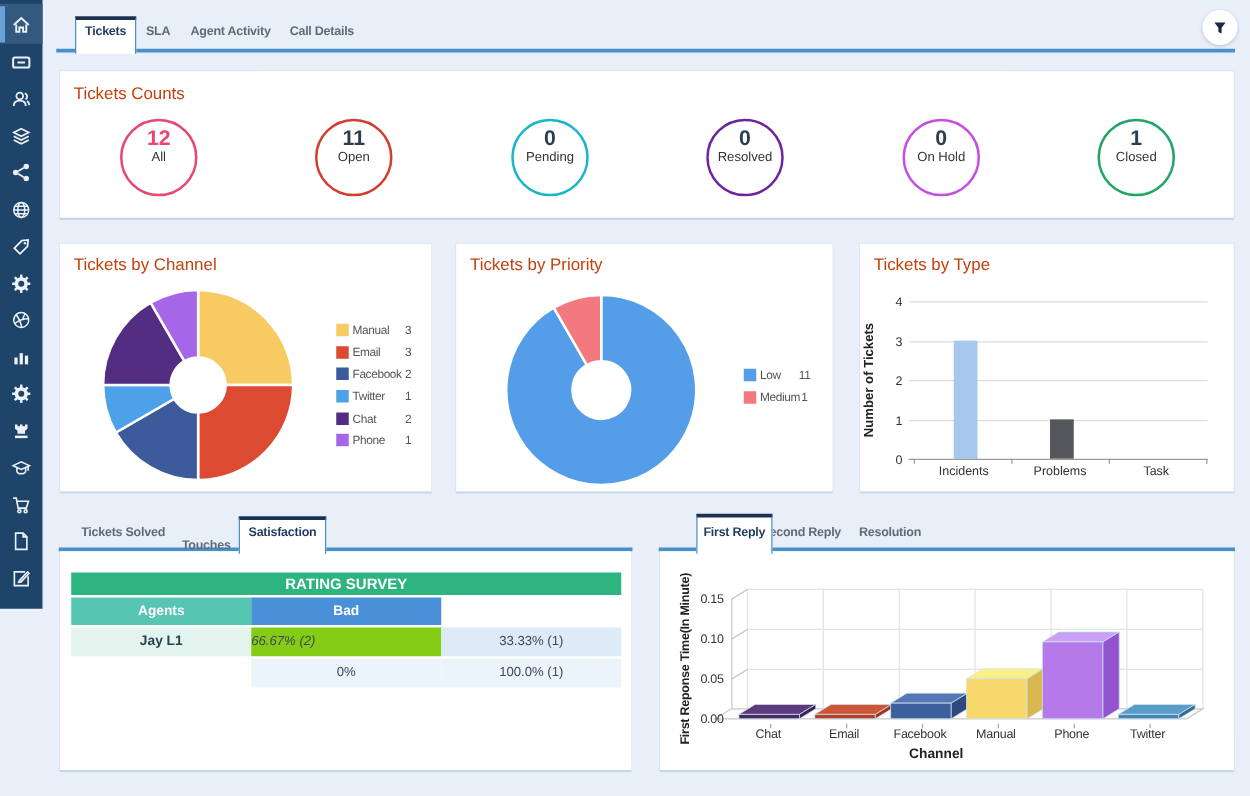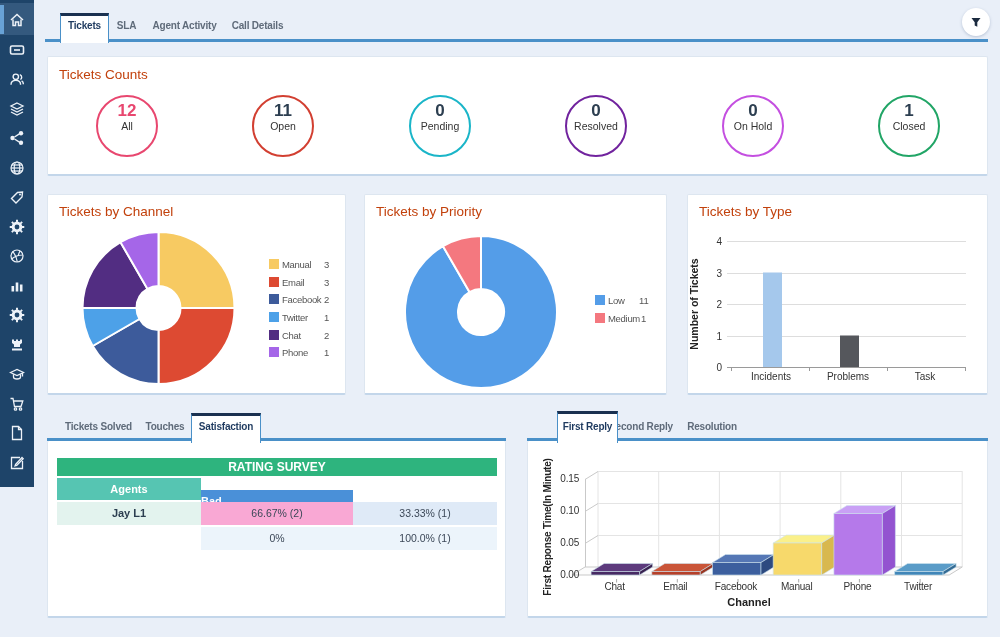--- a/index.html
+++ b/index.html
@@ -270,28 +270,28 @@
       <text x="83" y="185">Incidents</text>
       <text x="160" y="185">Problems</text>
       <text x="237" y="185">Task</text>
     </g>
     <text x="10" y="109" font-size="10.5" font-weight="bold" fill="#222" text-anchor="middle" transform="rotate(-90 10 109)">Number of Tickets</text>
   </svg>
 </div>
 
 <div class="tabline" style="left:47px; top:438px; width:459px; height:2.5px;"></div>
 <div class="tab-inactive" style="left:56px;  top:415px; width:85px; height:26px; font-size:10px; line-height:23px;">Tickets Solved</div>
-<div class="tab-inactive" style="left:141px; top:415px; width:48px; height:26px; font-size:10px; line-height:23px;">Touches</div>
+<div class="tab-inactive" style="left:141px; top:425px; width:48px; height:26px; font-size:10px; line-height:23px;">Touches</div>
 <div class="tab-active" style="left:191px; top:413px; width:70px; height:30px; font-size:10px; line-height:21px;">Satisfaction</div>
 <div class="card" id="bl" style="left:47px; top:440.5px; width:459px; height:177px; border-top:none;">
   <div style="position:absolute; left:9px; top:17.5px; width:440px; height:18px; background:#2eb47e; color:#fff; font-weight:bold; font-size:12px; text-align:center; line-height:18px;">RATING SURVEY</div>
   <div style="position:absolute; left:9px; top:37px; width:144px; height:22px; background:#56c5b2; color:#fff; font-weight:bold; font-size:11px; text-align:center; line-height:22px;">Agents</div>
-  <div style="position:absolute; left:153px; top:37px; width:152px; height:22px; background:#4a90d8; color:#fff; font-weight:bold; font-size:11px; text-align:left; line-height:22px;margin-top:12px;">Bad</div>
+  <div style="position:absolute; left:153px; top:37px; width:152px; height:22px; background:#4a90d8; color:#fff; font-weight:bold; font-size:11px; text-align:center; line-height:22px;">Bad</div>
   <div style="position:absolute; left:9px; top:61px; width:144px; height:23px; background:#e3f3ee; color:#2c3e50; font-weight:bold; font-size:11px; text-align:center; line-height:23px;">Jay L1</div>
-  <div style="position:absolute; left:153px; top:61px; width:152px; height:23px; background:#f9a8d4; color:#3c4858; font-size:10.5px; text-align:center; line-height:23px;">66.67% (2)</div>
+  <div style="position:absolute; left:153px; top:61px; width:152px; height:23px; background:#84cc16; color:#3c4858; font-size:10.5px; text-align:left; line-height:23px;font-style:italic;">66.67% (2)</div>
   <div style="position:absolute; left:305px; top:61px; width:144px; height:23px; background:#dfeaf7; color:#3c4858; font-size:10.5px; text-align:center; line-height:23px;">33.33% (1)</div>
   <div style="position:absolute; left:153px; top:86.5px; width:152px; height:23px; background:#ecf4fb; color:#3c4858; font-size:10.5px; text-align:center; line-height:23px;">0%</div>
   <div style="position:absolute; left:305px; top:86.5px; width:144px; height:23px; background:#ecf4fb; color:#3c4858; font-size:10.5px; text-align:center; line-height:23px;">100.0% (1)</div>
 </div>
 
 <div class="tabline" style="left:527px; top:438px; width:461px; height:2.5px;"></div>
 <div class="tab-active" style="left:540px; top:411px; width:61px; height:32px; font-size:10px; line-height:25px;margin-left:17px;">First Reply</div>
 <div class="tab-inactive" style="left:603px; top:415px; width:76px; height:26px; font-size:10px; line-height:23px;">Second Reply</div>
 <div class="tab-inactive" style="left:681px; top:415px; width:62px; height:26px; font-size:10px; line-height:23px;">Resolution</div>
 <div class="card" id="br" style="left:527px; top:440.5px; width:461px; height:177px; border-top:none;">

